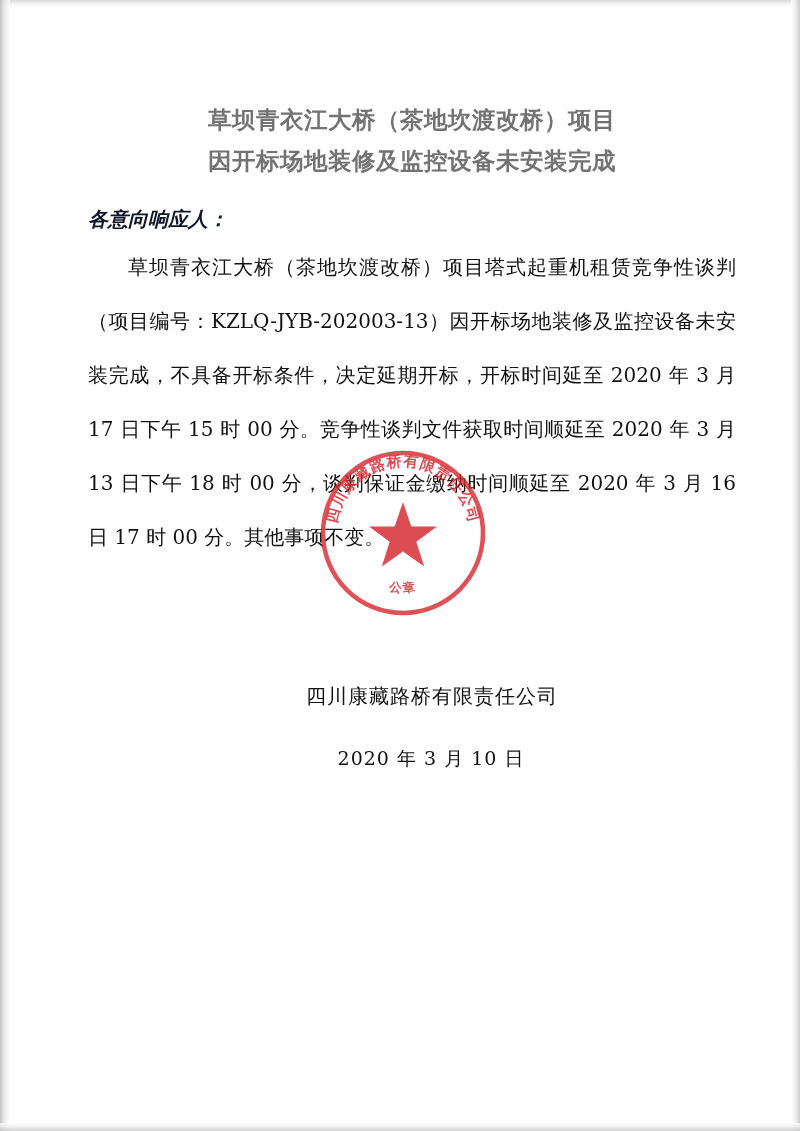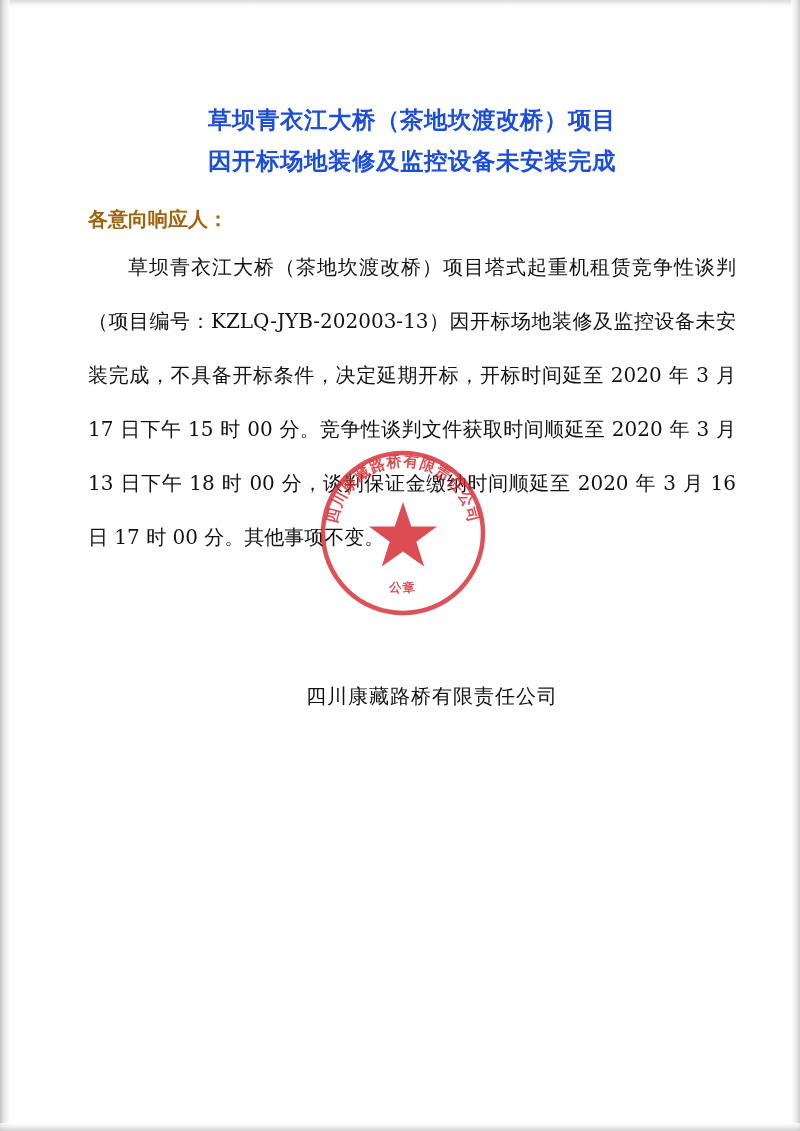--- a/index.html
+++ b/index.html
@@ -61,30 +61,31 @@
   .title-block {
     text-align: center;
     margin-bottom: 18px;
   }
   .title-line {
     font-family: "DejaVu Sans", "Liberation Sans", sans-serif;
     font-weight: bold;
     font-size: 23.5px;
     letter-spacing: 0.5px;
     line-height: 41px;
-    color: #1d4ed8;
+    color: #737373;
   }
 
   .salutation {
     font-family: "DejaVu Sans", "Liberation Sans", sans-serif;
     font-weight: bold;
     font-size: 20px;
     line-height: 38px;
     margin: 8px 0 2px 0;
-    color: #a16207;
+    color: #0f172a;
+    font-style: italic;
   }
 
   .para {
     font-size: 20px;
     line-height: 54px;
     text-align: justify;
     text-justify: inter-ideograph;
     text-indent: 2em;
     color: #121212;
   }
@@ -153,20 +154,21 @@
       <div class="title-line">草坝青衣江大桥（茶地坎渡改桥）项目</div>
       <div class="title-line">因开标场地装修及监控设备未安装完成</div>
     </div>
 
     <div class="salutation">各意向响应人：</div>
 
     <div class="para">草坝青衣江大桥（茶地坎渡改桥）项目塔式起重机租赁竞争性谈判（项目编号：KZLQ-JYB-202003-13）因开标场地装修及监控设备未安装完成，不具备开标条件，决定延期开标，开标时间延至 2020 年 3 月 17 日下午 15 时 00 分。竞争性谈判文件获取时间顺延至 2020 年 3 月 13 日下午 18 时 00 分，谈判保证金缴纳时间顺延至 2020 年 3 月 16 日 17 时 00 分。其他事项不变。</div>
 
     <div class="sign-block">
       <div class="sign-company">四川康藏路桥有限责任公司</div>
+      <div class="sign-date">2020 年 3 月 10 日</div>
     </div>
 
   </div>
 
   <div class="seal">
     <svg viewBox="0 0 186 186" width="186" height="186" xmlns="http://www.w3.org/2000/svg">
       <defs>
         <path id="arcPath" d="M 26,93 A 67,67 0 0 1 160,93" fill="none"></path>
         <path id="arcPathBottom" d="M 34,93 A 59,59 0 0 0 152,93" fill="none"></path>
       </defs>

